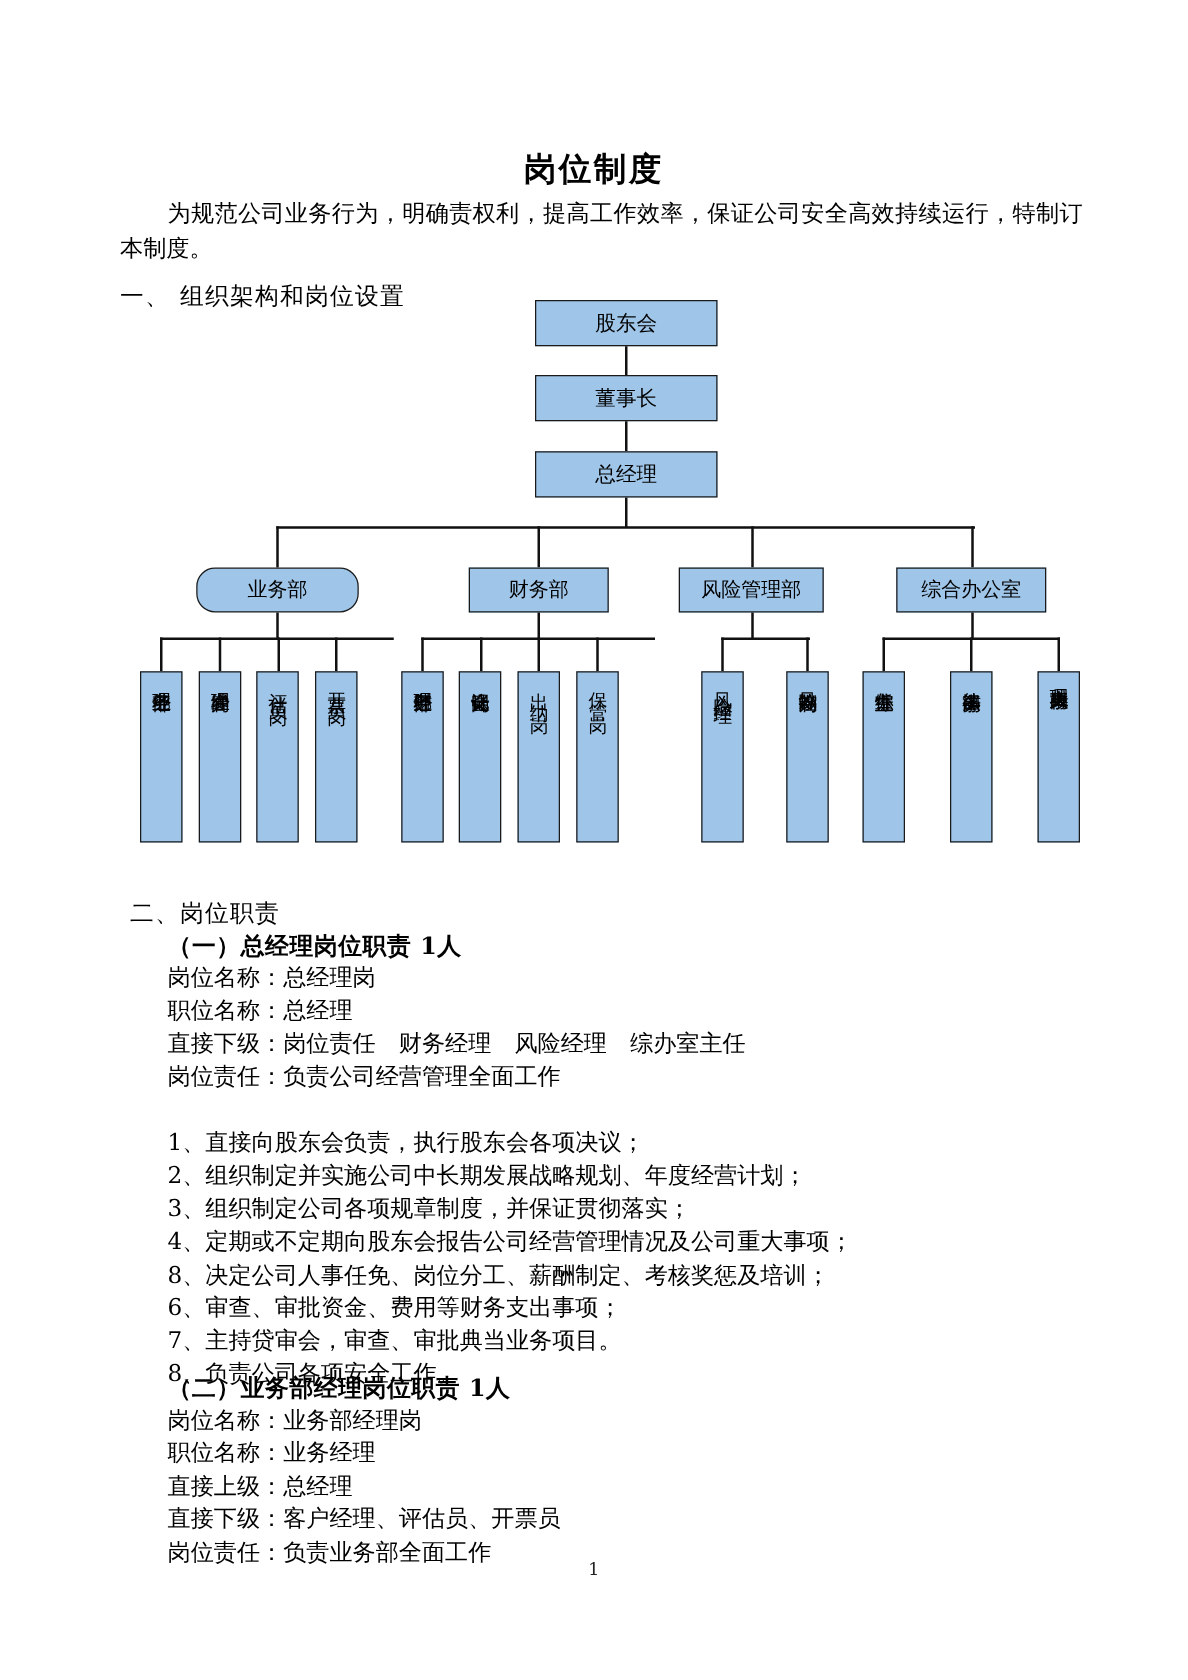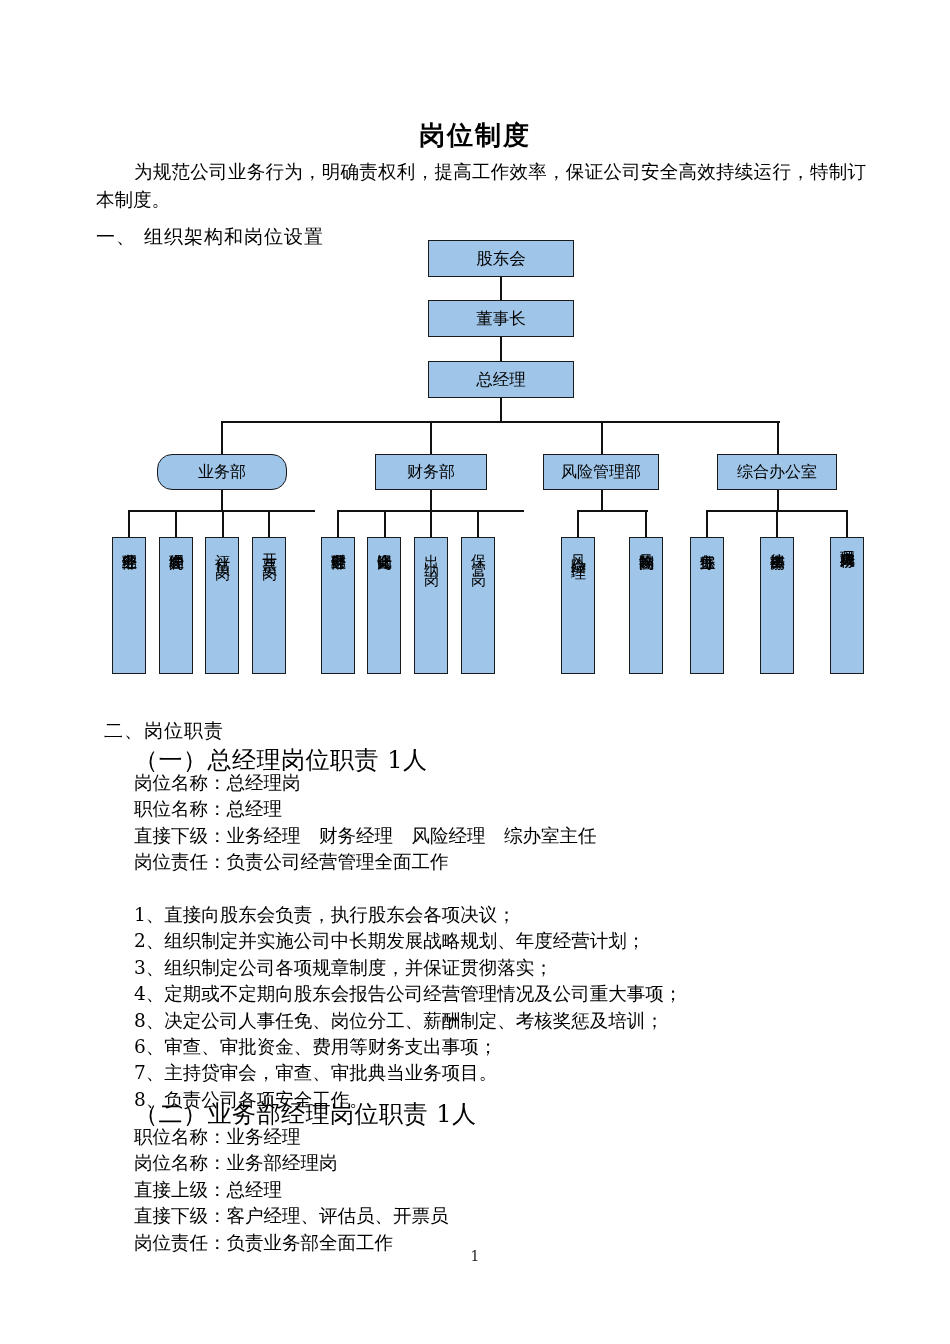--- a/index.html
+++ b/index.html
@@ -52,22 +52,22 @@
     left: 96px;
     font-size: 19px;
     font-weight: normal;
     letter-spacing: 1px;
   }
   .sec-heading .num { display: inline-block; width: 48px; }
 
   .sub-heading {
     position: absolute;
     left: 134px;
-    font-size: 24px;
-    font-weight: normal;
+    font-size: 19px;
+    font-weight: bold;
     letter-spacing: 0.5px;
   }
 
   .text-block {
     position: absolute;
     left: 96px;
     width: 800px;
     font-size: 18.5px;
     line-height: 26.4px;
   }
@@ -260,40 +260,40 @@
 
   <div class="sec-heading" style="top:718px;text-align:right;">
     <span class="num">二、</span><span>岗位职责</span>
   </div>
 
   <div class="sub-heading" style="top:744px;">（一）总经理岗位职责 1人</div>
 
   <div class="text-block" style="top:770px;">
     <span class="ln indent-1">岗位名称：总经理岗</span>
     <span class="ln indent-1">职位名称：总经理</span>
-    <span class="ln indent-1">直接下级：业务经理　财务经理　风险经理　综办室主任</span>
+    <span class="ln indent-1">直接下级：岗位责任　财务经理　风险经理　综办室主任</span>
     <span class="ln indent-1">岗位责任：负责公司经营管理全面工作</span>
   </div>
 
   <div class="text-block" style="top:902px;">
     <span class="ln indent-1">1、直接向股东会负责，执行股东会各项决议；</span>
     <span class="ln indent-1">2、组织制定并实施公司中长期发展战略规划、年度经营计划；</span>
     <span class="ln indent-1">3、组织制定公司各项规章制度，并保证贯彻落实；</span>
     <span class="ln indent-1">4、定期或不定期向股东会报告公司经营管理情况及公司重大事项；</span>
     <span class="ln indent-1">8、决定公司人事任免、岗位分工、薪酬制定、考核奖惩及培训；</span>
     <span class="ln indent-1">6、审查、审批资金、费用等财务支出事项；</span>
     <span class="ln indent-1">7、主持贷审会，审查、审批典当业务项目。</span>
     <span class="ln indent-1">8、负责公司各项安全工作。</span>
   </div>
 
   <div class="sub-heading" style="top:1098px;">（二）业务部经理岗位职责 1人</div>
 
   <div class="text-block" style="top:1124px;">
+    <span class="ln indent-1">岗位名称：业务部经理岗</span>
     <span class="ln indent-1">职位名称：业务经理</span>
-    <span class="ln indent-1">岗位名称：业务部经理岗</span>
     <span class="ln indent-1">直接上级：总经理</span>
     <span class="ln indent-1">直接下级：客户经理、评估员、开票员</span>
     <span class="ln indent-1">岗位责任：负责业务部全面工作</span>
   </div>
 
   <div class="page-number">1</div>
 
 </div>
 
 </body></html>

